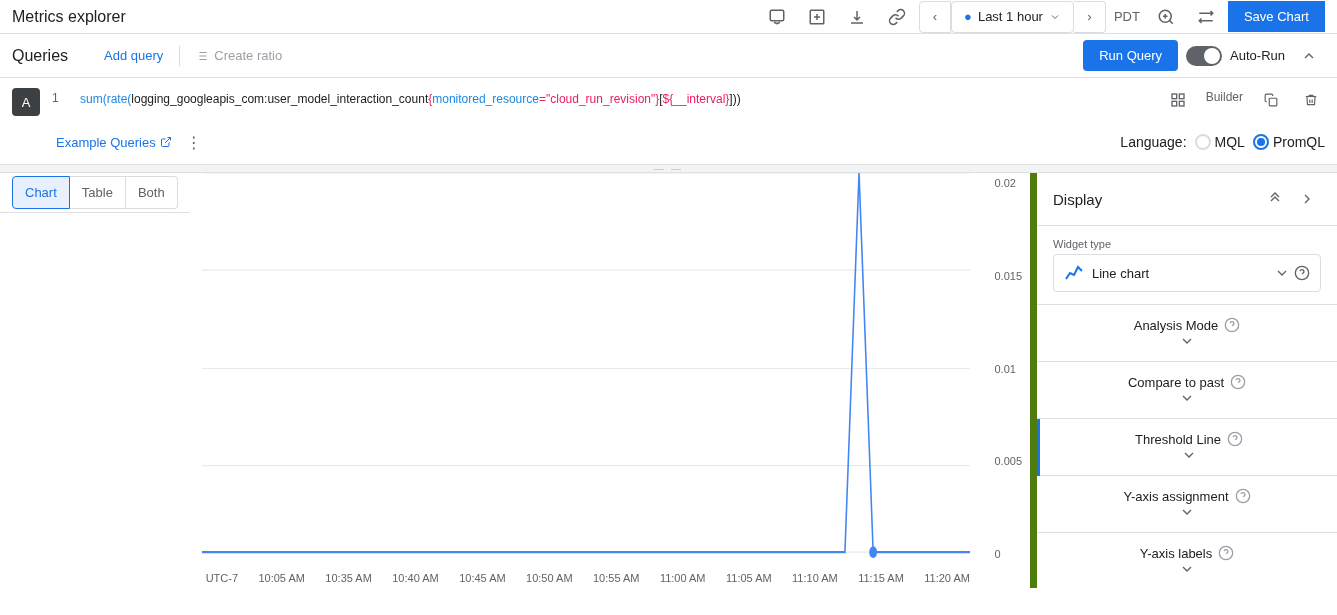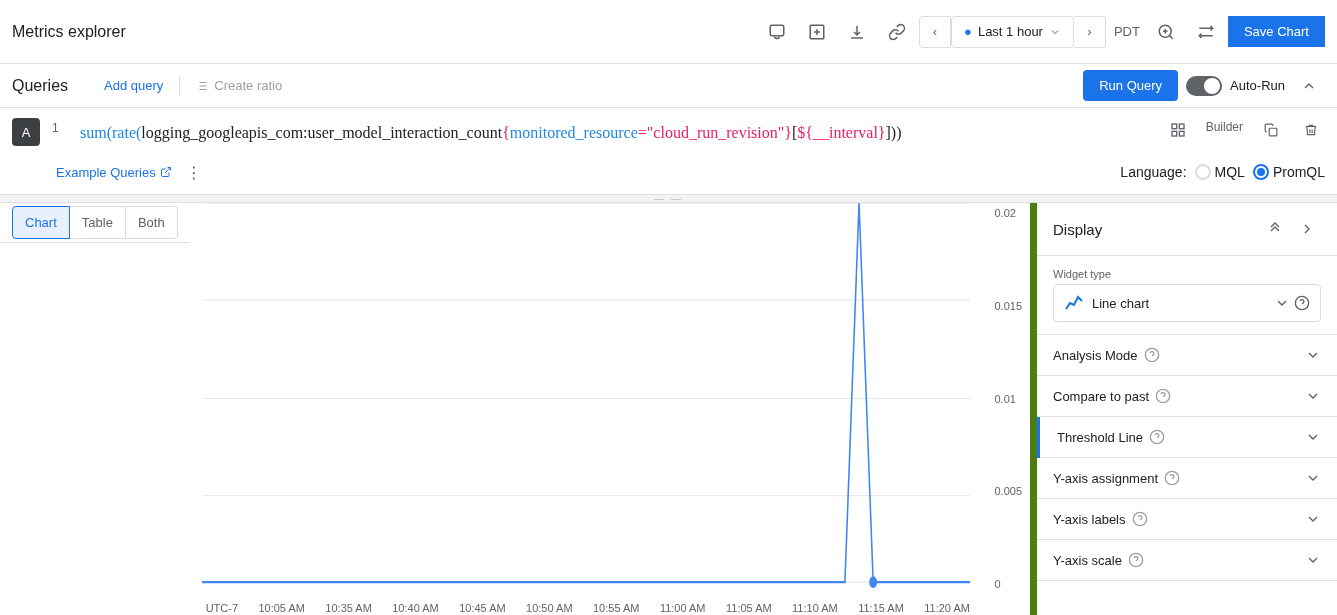--- a/index.html
+++ b/index.html
@@ -1,21 +1,21 @@
 <!DOCTYPE html>
 <html><head>
   <meta charset="utf-8">
   <style>
     * { box-sizing: border-box; margin: 0; padding: 0; }
     body { font-family: 'Google Sans', Arial, sans-serif; font-size: 13px; background: #fff; color: #202124; height: 615px; width: 1337px; overflow: hidden; }
 
     
     .top-bar {
       display: flex; align-items: center; justify-content: space-between;
-      height: 64px; padding: 0 12px; border-bottom: 1px solid #e0e0e0;
+      height: 34px; padding: 0 12px; border-bottom: 1px solid #e0e0e0;
       background: #fff;
     }
     .top-bar-title { font-size: 16px; font-weight: 500; color: #202124; }
     .top-bar-actions { display: flex; align-items: center; gap: 4px; }
     .icon-btn {
       width: 36px; height: 36px; border: none; background: transparent;
       border-radius: 50%; cursor: pointer; display: flex; align-items: center; justify-content: center;
       color: #5f6368; font-size: 16px;
     }
     .time-btn {
@@ -86,21 +86,21 @@
     .query-row {
       display: flex; align-items: flex-start; padding: 8px 12px; gap: 12px;
     }
     .query-badge {
       width: 28px; height: 28px; background: #3c4043; border-radius: 4px;
       display: flex; align-items: center; justify-content: center;
       color: #fff; font-size: 13px; font-weight: 500; flex-shrink: 0; margin-top: 2px;
     }
     .query-number { font-size: 12px; color: #5f6368; flex-shrink: 0; padding-top: 5px; min-width: 16px; }
     .query-text {
-      font-family: Liberation Serif, serif; font-size: 16px;
+      font-family: Liberation Sans, sans-serif; font-size: 12px;
       flex: 1; padding-top: 4px; line-height: 1.6;
     }
     .query-fn { color: #1e88e5; }
     .query-str { color: #e91e63; }
     .query-var { color: #e91e63; }
     .query-editor-toolbar {
       display: flex; align-items: center; justify-content: space-between;
       padding: 4px 12px 8px 56px;
     }
     .example-queries-link {
@@ -179,21 +179,21 @@
       border-radius: 4px; padding: 8px 10px; justify-content: space-between;
       cursor: pointer; font-size: 13px;
     }
     .widget-type-left { display: flex; align-items: center; gap: 8px; }
     .line-chart-icon { width: 20px; height: 20px; }
     .widget-type-actions { display: flex; align-items: center; gap: 4px; }
 
     
     .display-option {
       display: flex; align-items: center; justify-content: space-between;
-      padding: 12px 16px; border-bottom: 1px solid #e0e0e0; cursor: pointer;
+      padding: 12px 16px; border-bottom: 1px solid #e0e0e0; cursor: pointer; flex-direction: column;
     }
     .display-option-left { display: flex; align-items: center; gap: 6px; font-size: 13px; font-weight: 500; }
     .threshold-wrapper { position: relative; }
   </style>
 </head>
 <body>
 
 <div class="top-bar">
   <span class="top-bar-title">Metrics explorer</span>
   <div class="top-bar-actions">

